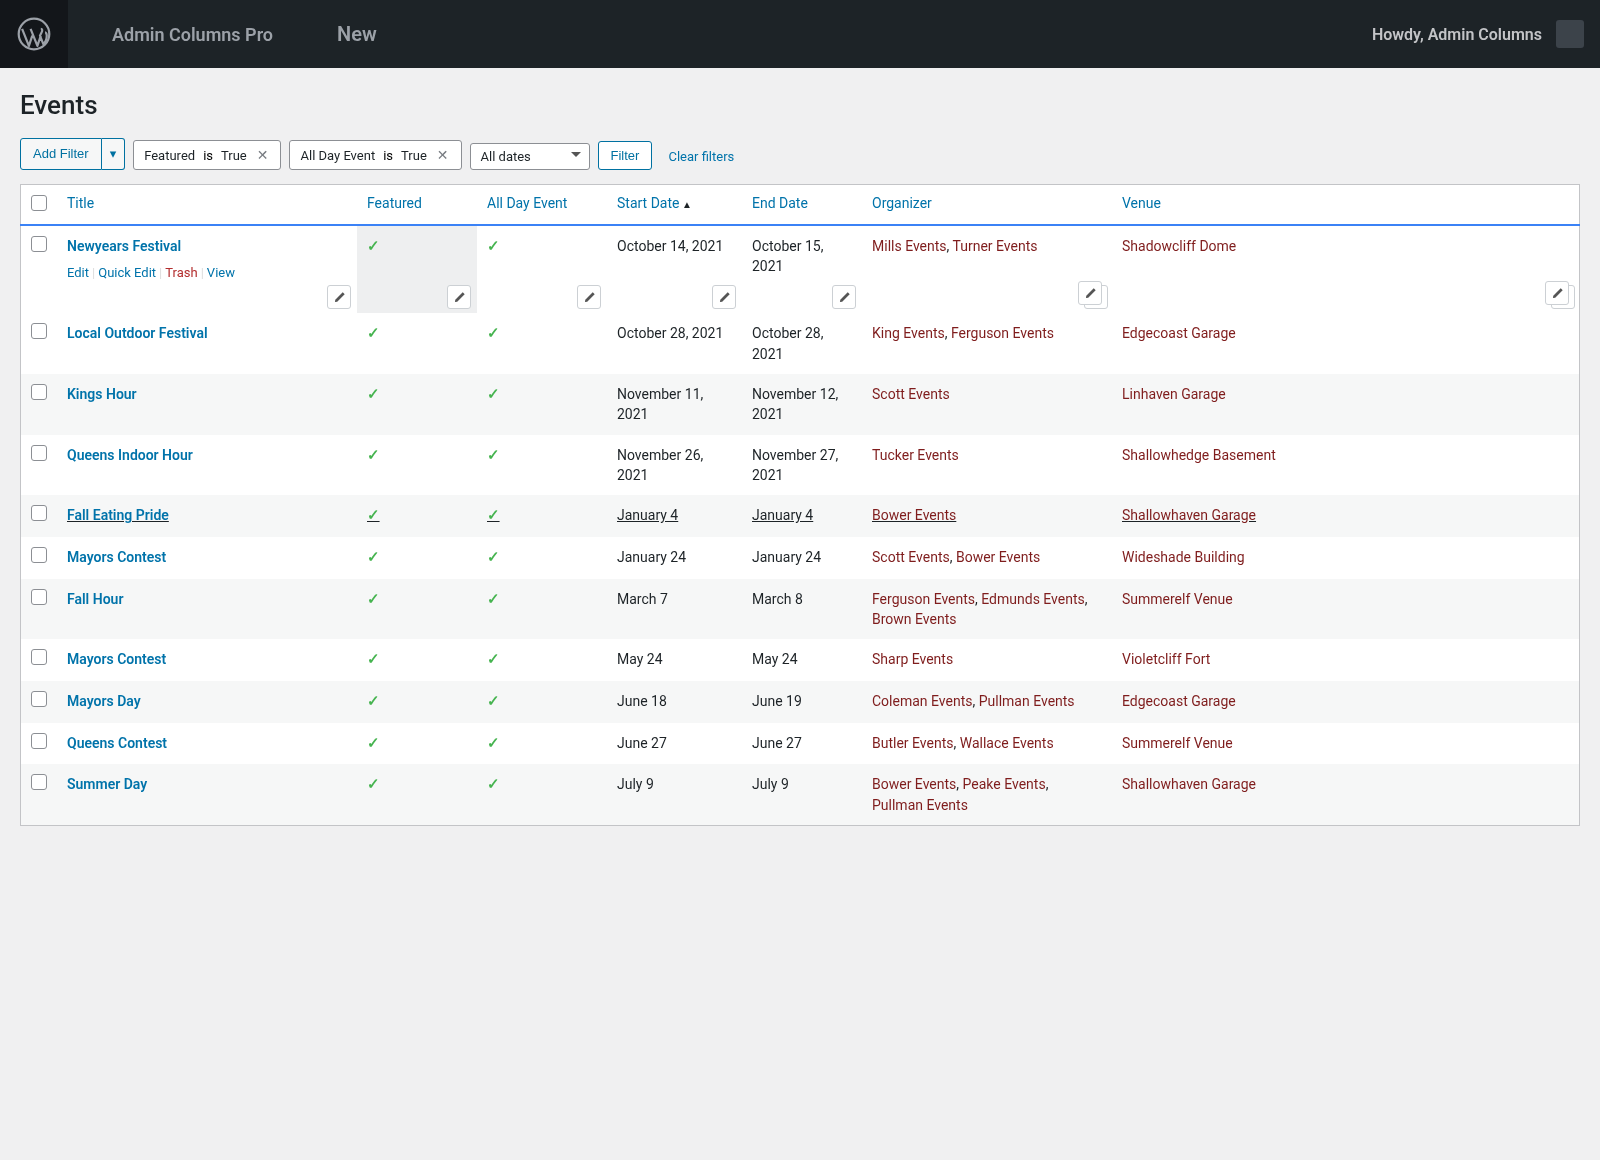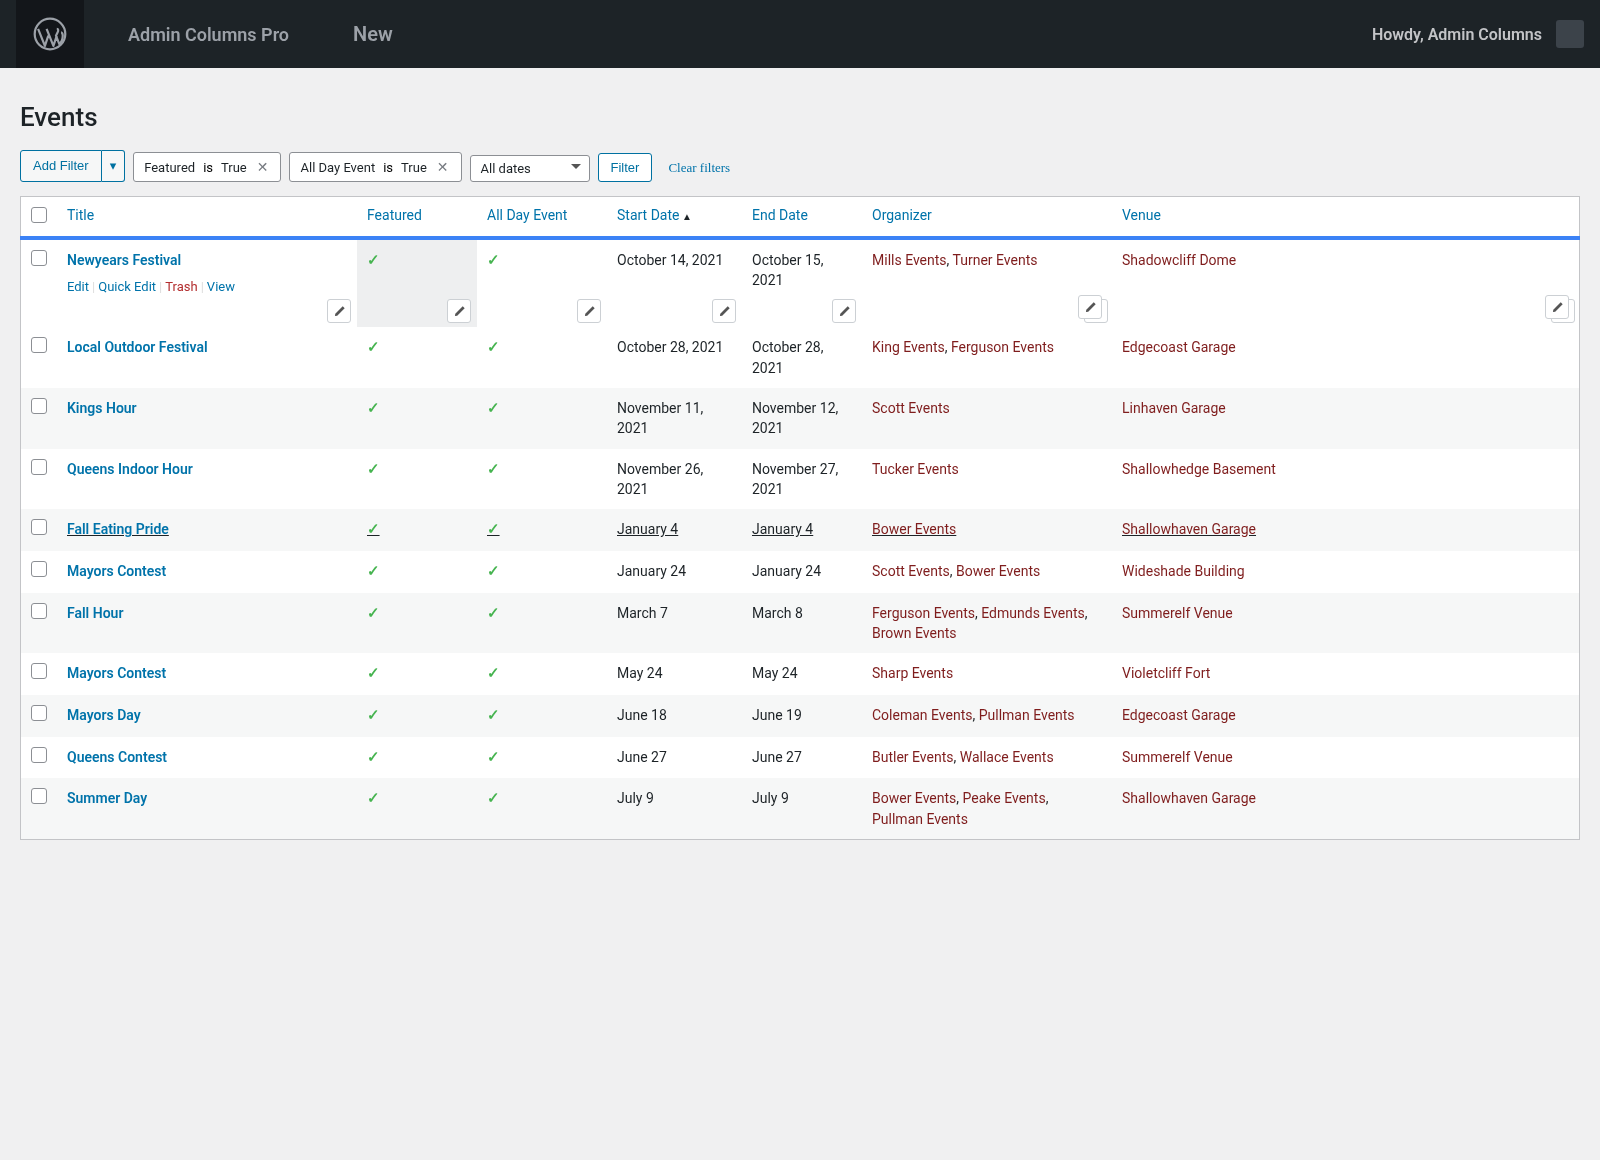--- a/index.html
+++ b/index.html
@@ -1,52 +1,52 @@
 <!DOCTYPE html>
 <html><head>
 <meta charset="utf-8">
 <style>
 * { box-sizing: border-box; margin: 0; padding: 0; }
 body { font-family: -apple-system, BlinkMacSystemFont, "Segoe UI", Roboto, sans-serif; background: #f0f0f1; color: #1d2327; font-size: 13px; }
 
 
 .adminbar { background: #1d2327; height: 68px; display: flex; align-items: center; padding: 0 16px 0 0; color: #c3c4c7; }
-.adminbar-left { display: flex; align-items: center; gap: 28px; padding-left: 16px; }
+.adminbar-left { display: flex; align-items: center; gap: 28px; }
 .wp-logo-box { width: 68px; height: 68px; display: flex; align-items: center; justify-content: center; background: #13161a; margin-right: 16px;}
 .wp-logo-box svg { width: 34px; height: 34px; }
 .adminbar-item { font-size: 20px; color: #9ca1a8; display: flex; align-items: center; gap: 8px; cursor: pointer; font-weight: 600;}
 .adminbar-item.site-title { font-size: 18px; }
 .adminbar-spacer { flex: 1; }
 .howdy { font-size: 16px; color: #c3c4c7; display: flex; align-items: center; gap: 14px; font-weight: 600;}
 .avatar { width: 28px; height: 28px; background: #3c434a; border-radius: 3px; }
 
 
-.wrap { padding: 24px 20px; }
+.wrap { padding: 12px 20px; }
 h1.page-title { font-size: 26px; font-weight: 500; color: #1d2327; margin: 10px 0 18px 0; }
 
 
 .filter-bar { display: flex; align-items: flex-end; gap: 8px; margin-bottom: 14px; flex-wrap: wrap; }
 .btn-filter-group { display: flex; }
 .btn { border: 1px solid #0071a1; background: #f6f7f7; color: #0071a1; padding: 6px 12px; font-size: 13px; border-radius: 3px; cursor: pointer; line-height: 1.4; }
 .btn-filter-main { border-radius: 3px 0 0 3px; }
 .btn-filter-drop { border-radius: 0 3px 3px 0; border-left: none; padding: 6px 8px; }
 .chip { border: 1px solid #8c8f94; background: #fff; padding: 6px 10px; border-radius: 3px; display: flex; align-items: center; gap: 8px; font-size: 13px; }
 .chip .chip-key { color: #1d2327; }
 .chip .chip-op { color: #000000; }
 .chip .chip-val { color: #1d2327; }
 .chip .chip-x { color: #787c82; cursor: pointer; padding: 0 2px; font-size: 14px;}
 .select-dates { border: 1px solid #8c8f94; background: #fff; padding: 5px 28px 5px 10px; border-radius: 3px; font-size: 13px; position: relative; cursor: pointer; width: 120px;}
 .select-dates::after { content: ""; position: absolute; right: 8px; top: 50%; transform: translateY(-50%); border: 5px solid transparent; border-top-color: #555; }
 .btn-outline { border: 1px solid #0071a1; background: #fff; color: #0071a1; padding: 6px 12px; border-radius: 3px; cursor: pointer; font-size: 13px;}
-.link-plain { color: #0073aa; cursor: pointer; font-size: 13px; padding: 6px 8px; font-family: Liberation Serif, serif;}
+.link-plain { color: #0073aa; cursor: pointer; font-size: 13px; padding: 6px 8px;}
 
 
 .wp-list-table { width: 100%; border: 1px solid #c3c4c7; background: #fff; border-collapse: collapse; }
 .wp-list-table th, .wp-list-table td { padding: 10px 10px; text-align: left; vertical-align: top; font-size: 14px; }
-.wp-list-table thead th { font-weight: 400; color: #0073aa; border-bottom: 4px solid #3b82f6; }
+.wp-list-table thead th { font-weight: 400; color: #0073aa; border-bottom: 2px solid #3b82f6; }
 .wp-list-table thead th.check-col { width: 34px; }
 .wp-list-table thead th.sorted::after { content: " ▲"; font-size: 10px; color: #1d2327;}
 .wp-list-table tbody tr { border-bottom: 0; }
 .wp-list-table tbody tr:nth-child(odd) { background: #f6f7f7; }
 .wp-list-table tbody tr:first-child { background: #fff; }
 .wp-list-table tbody tr:first-child td.col-featured { background:#eeeff0;}
 .check-col { width: 34px; text-align: center; }
 .check-col input { width: 16px; height: 16px; cursor: pointer; border: 1px solid #8c8f94; border-radius: 3px; appearance: none; background: #fff;}
 .col-title { width: 300px; }
 .col-featured { width: 120px; }

